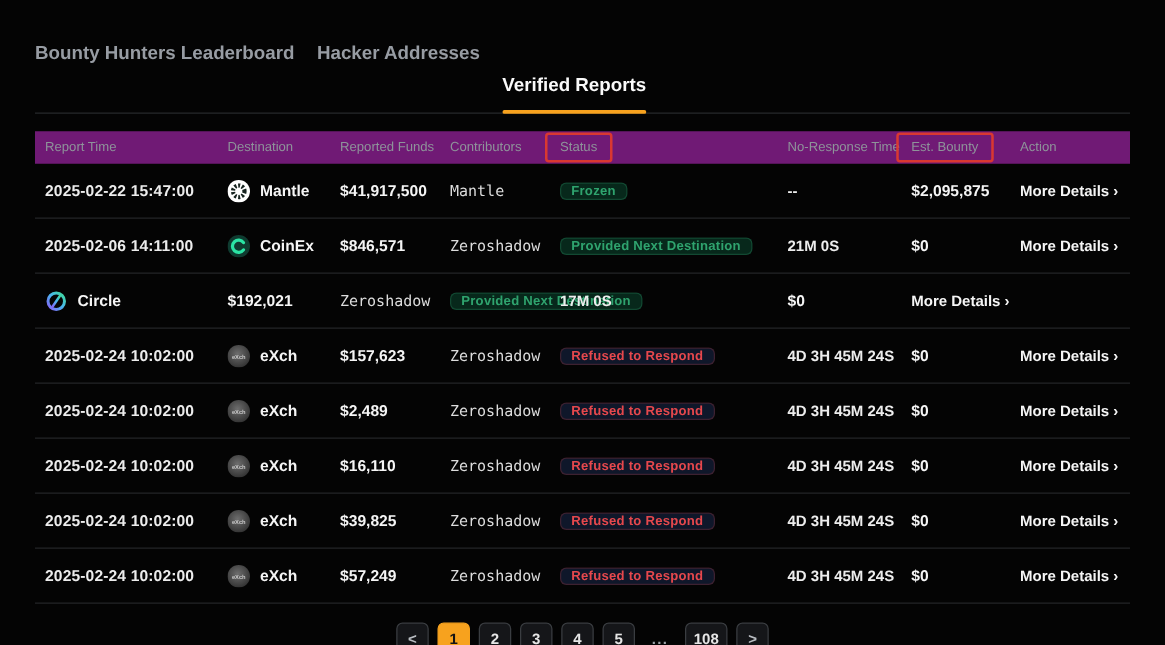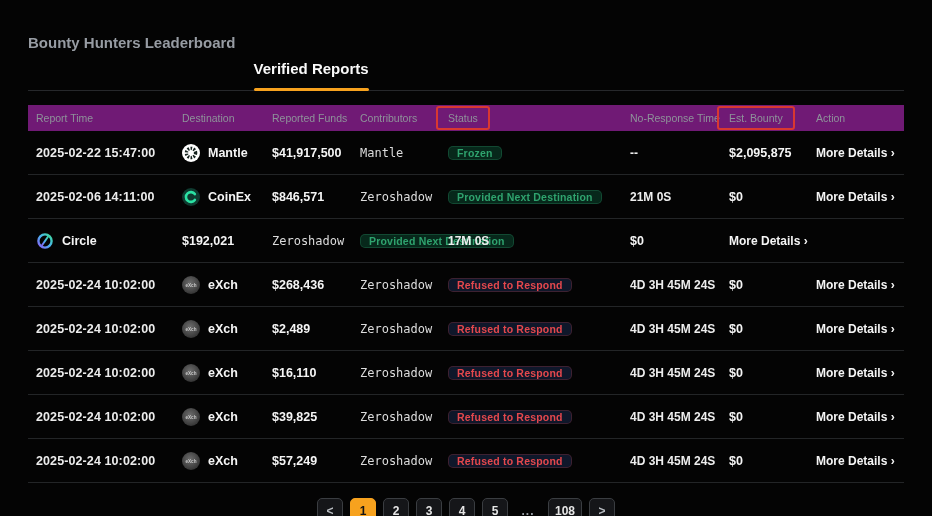--- a/index.html
+++ b/index.html
@@ -136,20 +136,23 @@
 </style>
 </head>
 <body style="--accent: #F7A21E; --green: #2FA36E; --red: #E5484D; --hl: #D93831;">
 
 <div class="page">
 
   <div class="tab-bar">
       <div class="tab">
     <span>Bounty Hunters Leaderboard</span>
   </div>
+      <div class="tab">
+    <span>Hacker Addresses</span>
+  </div>
       <div class="tab active">
     <span>Verified Reports</span>
   </div>
     </div>
 
   <div class="table-header grid-cols">
       <div class="cell">
     <span>Report Time</span>
   </div>
       <div class="cell">
@@ -252,21 +255,21 @@
         <stop offset="0" stop-color="#6e6e6e"></stop>
         <stop offset="1" stop-color="#262626"></stop>
       </radialGradient>
     </defs>
     <circle cx="9" cy="9" r="9" fill="url(#xg)"></circle>
     <text x="9" y="11" text-anchor="middle" font-size="4.6" fill="#c9c9c9" font-family="Liberation Sans, sans-serif">eXch</text>
   </svg>
 </span>
       <span>eXch</span>
     </div>
-    <div class="cell c-funds">$268,436</div>
+    <div class="cell c-funds">$157,623</div>
     <div class="cell c-contrib">Zeroshadow</div>
     <div class="cell">
       <span class="badge red">Refused to Respond</span>
     </div>
     <div class="cell c-nrt">4D 3H 45M 24S</div>
     <div class="cell c-bounty">$0</div>
     <div class="cell c-action">More Details ›</div>
   </div>
       <div class="row grid-cols">
     <div class="cell c-time">2025-02-24 10:02:00</div>

